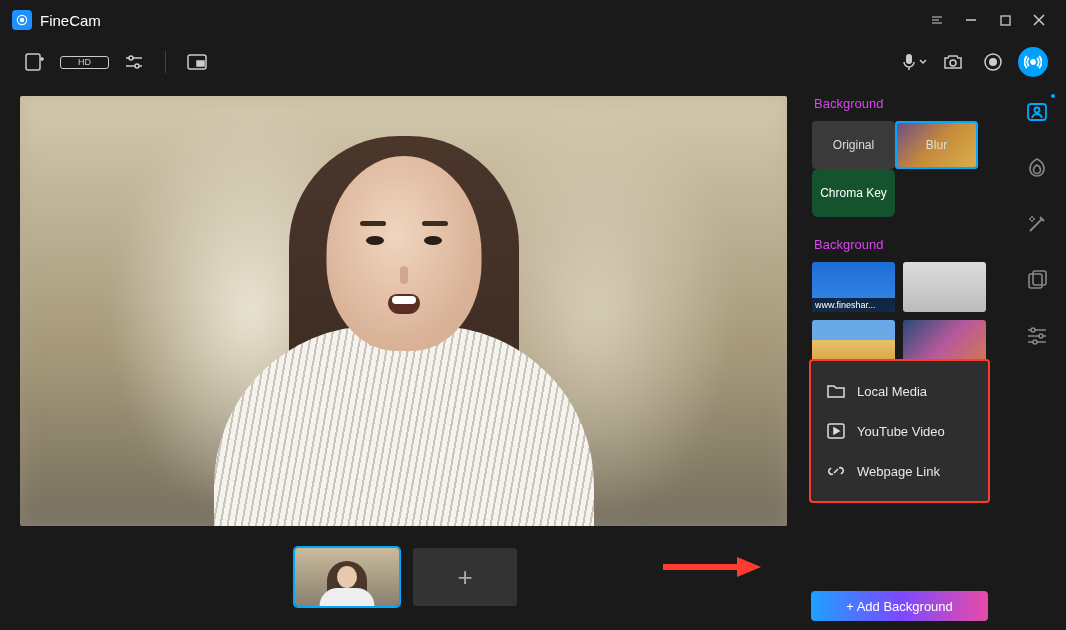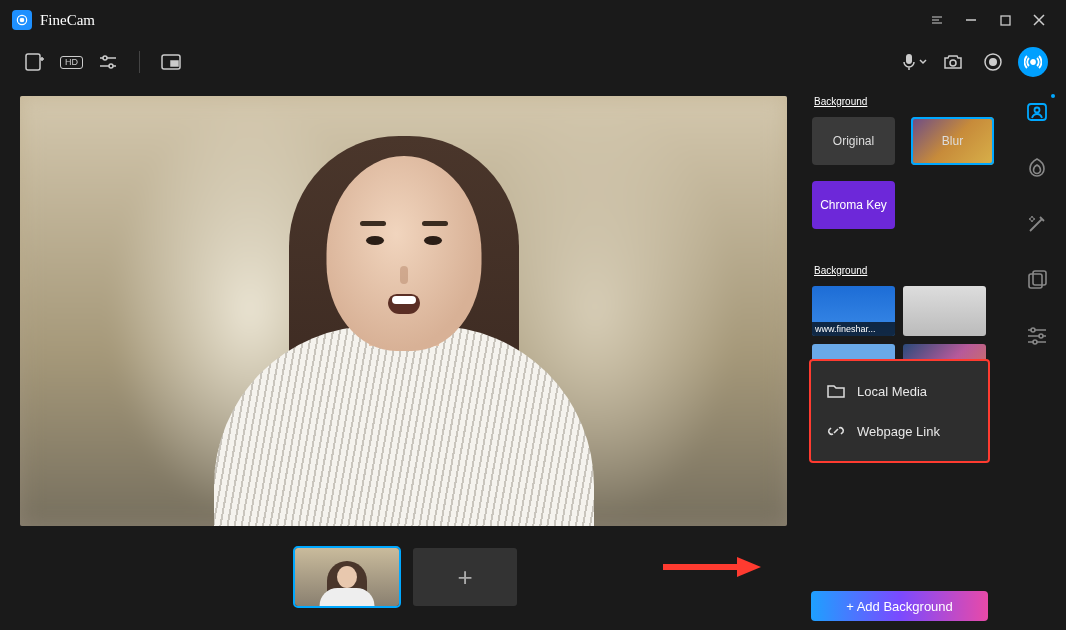--- a/index.html
+++ b/index.html
@@ -13,41 +13,41 @@
     position: relative;
   }
 
   .titlebar {
     height: 40px;
     display: flex;
     align-items: center;
     padding: 0 12px;
     justify-content: space-between;
   }
-  .title-left { display: flex; align-items: center; gap: 8px; font-family: Liberation Serif, serif; }
+  .title-left { display: flex; align-items: center; gap: 8px; }
   .app-logo {
     width: 20px; height: 20px;
     background: #1e90ff;
     border-radius: 4px;
     display:flex;align-items:center;justify-content:center;
   }
   .app-logo svg { width:14px;height:14px; }
   .app-name { font-size: 15px; font-weight: 400; color: #fff; }
   .title-right { display: flex; gap: 4px; }
   .win-btn { width: 30px; height: 30px; display:flex;align-items:center;justify-content:center; color:#aaa; cursor:pointer; }
 
   .toolbar {
     height: 44px;
     display: flex;
     align-items: center;
     padding: 0 18px 0 20px;
   }
   .tool-left { display: flex; gap: 10px; align-items:center; }
   .tool-btn { width: 30px; height: 30px; display:flex;align-items:center;justify-content:center; color:#ccc; cursor:pointer; }
-  .hd-badge { border:1px solid #ccc; border-radius:3px; font-size:9px; padding:1px 4px; line-height:1; color:#ccc; cursor:pointer;}
+  .hd-badge { border:1px solid #ccc; border-radius:3px; font-size:9px; padding:1px 17px; line-height:1; color:#ccc; cursor:pointer;}
   .tool-divider { width:1px; height:22px; background:#444; margin:0 6px;}
   .tool-spacer { flex: 1; }
   .tool-right { display: flex; gap: 10px; align-items:center; }
   .mic-group { display:flex;align-items:center;gap:2px;}
   .broadcast-btn {
     width: 30px;height:30px;border-radius:50%;
     background:#00a0ff;display:flex;align-items:center;justify-content:center;
     cursor:pointer;
   }
 
@@ -130,31 +130,31 @@
     background:#333;
     display:flex;align-items:center;justify-content:center;
     color:#aaa;font-size:26px;font-weight:300;
   }
 
   .panel-col {
     width: 196px;
     padding: 8px 8px 0 0;
     display:flex;flex-direction:column;
   }
-  .panel-heading { font-size:10px; color:#ffffff; margin: 4px 0 10px 2px; text-decoration: underline; }
-
-  .mode-grid { display:grid; grid-template-columns: 83px 83px; gap:16px; margin-bottom:32px;}
+  .panel-heading { font-size:13px; color:#d946ef; margin: 4px 0 10px 2px; }
+
+  .mode-grid { display:grid; grid-template-columns: 83px 83px; gap:0; margin-bottom:16px;}
   .mode-tile {
     height:48px; border-radius:4px;
     display:flex;align-items:center;justify-content:center;
     font-size:12px; color:#ddd; background:#3a3a3a; cursor:pointer;
   }
   .mode-tile.selected { outline:2px solid #00a8ff; outline-offset:-2px; }
   .mode-tile.blur { background: linear-gradient(135deg,#6a4a8a,#c78b3a,#d8b14a);}
-  .mode-tile.chroma { background:#6d28d9; color:#fff;}
+  .mode-tile.chroma { background:#14532d; color:#fff;border-radius:6px;}
   .mode-tile.remove {
     background-image: linear-gradient(45deg,#555 25%,transparent 25%,transparent 75%,#555 75%),
                       linear-gradient(45deg,#555 25%,#777 25%,#777 75%,#555 75%);
     background-size:12px 12px; background-position:0 0,6px 6px;
   }
 
   .bg-grid { display:grid; grid-template-columns:83px 83px; gap:8px; }
   .bg-tile { height:50px; border-radius:3px; cursor:pointer; position:relative; overflow:hidden;}
   .bg-tile.web { background: linear-gradient(#1d6dd6,#3a8ae8); }
   .bg-tile.web::after{content:attr(data-label);position:absolute;bottom:0;left:0;right:0;background:rgba(0,0,0,0.7);color:#fff;font-size:9px;padding:2px 3px;white-space:nowrap;overflow:hidden;text-overflow:ellipsis;}
@@ -380,20 +380,29 @@
   <div class="context-item">
     <span class="ctx-icon">
         <svg width="18" height="16" fill="none" stroke="#ddd" stroke-width="1.5">
           <path d="M1 3h6l2 2h8v9H1z"></path>
         </svg>
       </span>
     <span>Local Media</span>
   </div>
   <div class="context-item">
     <span class="ctx-icon">
+        <svg width="18" height="16" fill="none" stroke="#ddd" stroke-width="1.5">
+          <rect x="1" y="1" width="16" height="14" rx="2"></rect>
+          <path d="M7 5l5 3-5 3z" fill="#ddd"></path>
+        </svg>
+      </span>
+    <span>YouTube Video</span>
+  </div>
+  <div class="context-item">
+    <span class="ctx-icon">
         <svg width="18" height="18" fill="none" stroke="#ddd" stroke-width="1.6">
           <path d="M7 11l4-4M6 12a3 3 0 01-4-4l2-2M12 6a3 3 0 014 4l-2 2"></path>
         </svg>
       </span>
     <span>Webpage Link</span>
   </div>
 </div>
 
 <div class="add-bg-btn">
   <span>+ Add Background</span>

